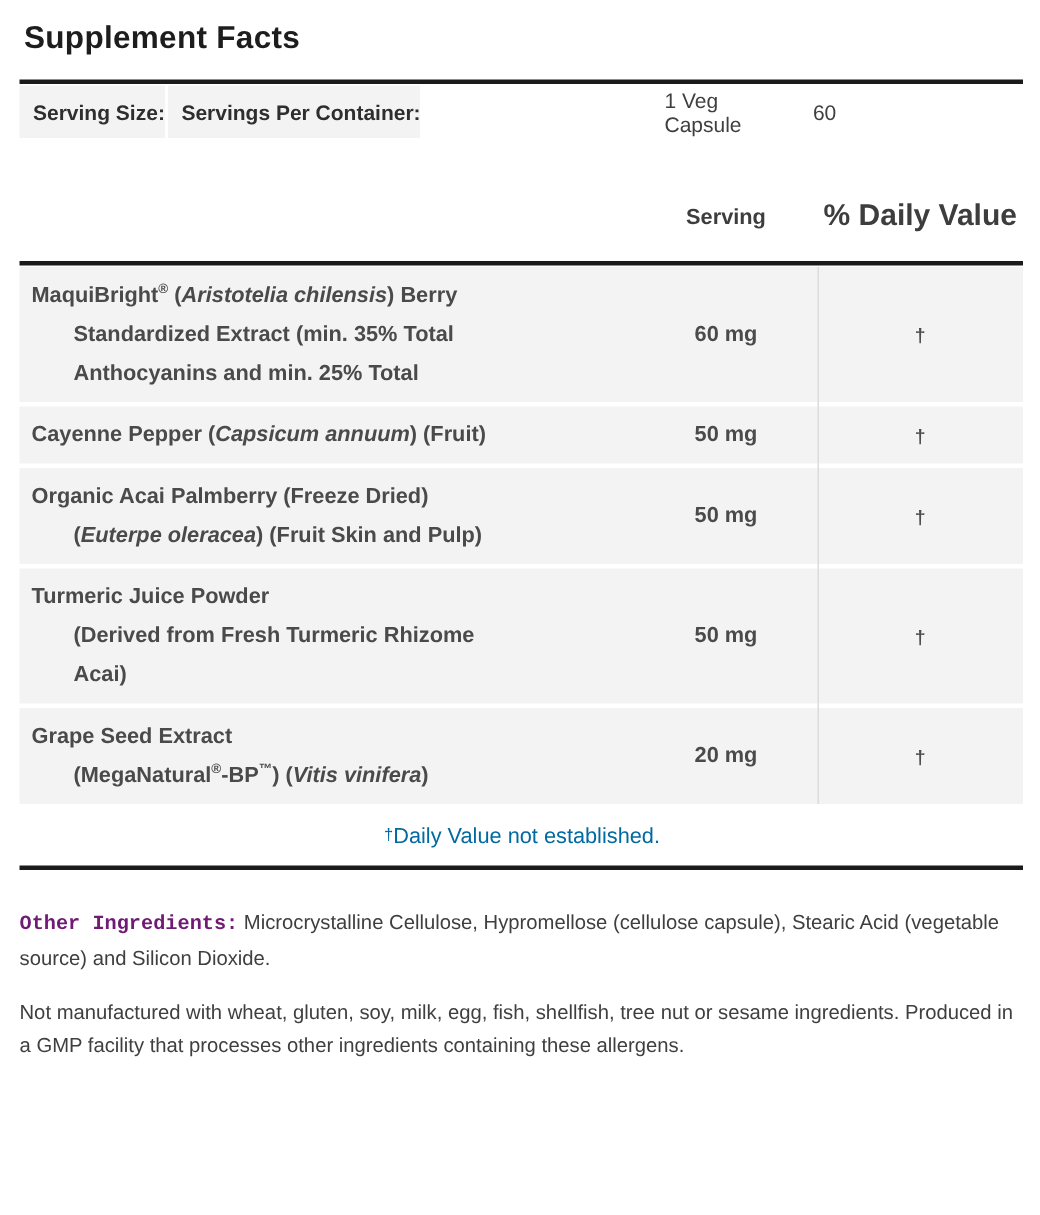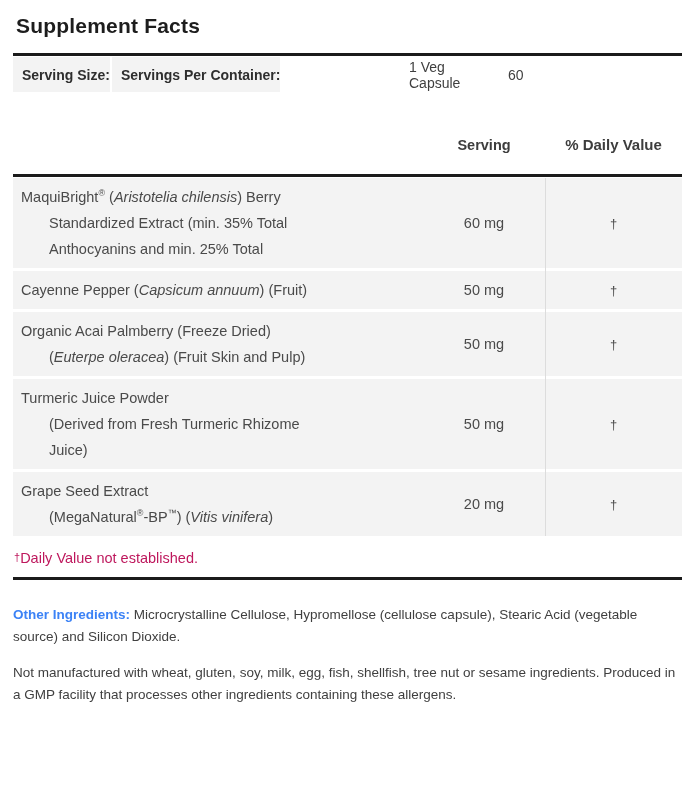--- a/index.html
+++ b/index.html
@@ -30,51 +30,52 @@
   .serving-rows { display: flex; flex-direction: row; gap: 2px; margin-top: 1px; }
   .serving-row {
     position: relative;
     height: 35px;
     background: #f3f3f3;
     display: flex;
     align-items: center;
     font-size: 14px;
   }
   .serving-row .lab { font-weight: 700; color: #2e2e2e; padding-left: 9px; }
-  .serving-row .val { position: absolute; left: 396px; color: #3f3f3f; }
+  .serving-row .val { position: absolute; left: 430px; color: #3f3f3f; }
   
   .col-headers {
     display: flex;
     height: 59px;
     margin-top: 23px;
     align-items: center;
   }
   .col-headers .spacer { flex: 0 0 410px; }
   .head-amount {
     flex: 0 0 122px;
     text-align: center;
     font-weight: 700;
     font-size: 14.5px;
     color: #3d3d3d;
     line-height: 22px;
   }
   .head-dv {
     flex: 1;
     text-align: center;
     font-weight: 700;
-    font-size: 15px;
+    font-size: 20px;
     color: #3d3d3d;
   }
   
   .ing-rows {
     position: relative;
     display: flex;
     flex-direction: column;
     gap: 3px;
     margin-top: 1px;
+    font-weight: bold;
   }
   .ing-row { display: flex; background: #f3f3f3; }
   .ing-name {
     flex: 0 0 410px;
     padding: 6px 0 6px 8px;
     font-size: 14.5px;
     color: #4a4a4a;
     line-height: 26px;
   }
   .ing-line.indent { padding-left: 28px; }
@@ -101,32 +102,33 @@
     left: 532px;
     top: 0;
     bottom: 0;
     width: 1px;
     background: #dcdcdc;
   }
   
   .footnote {
     margin: 14px 0 11px 1px;
     font-size: 14.5px;
-    color: #be185d;
+    color: #0369a1;
+    text-align: center;
   }
   .footnote sup { font-size: 11px; vertical-align: 2px; }
   
   .para {
     margin-top: 24px;
     font-size: 13.5px;
     line-height: 22px;
     color: #3f3f3f;
   }
   .para.allergen { margin-top: 14px; }
-  .para .bold-lab { font-weight: 700; color: #3b82f6; }
+  .para .bold-lab { font-weight: 700; color: #701a75; font-family: Liberation Mono, monospace; }
 </style>
 </head>
 <body>
 
 <div class="label">
 
   <div class="title">Supplement Facts</div>
 
   <div class="bar"></div>
 
@@ -174,21 +176,21 @@
           <div class="ing-line"><span>Organic Acai Palmberry (Freeze Dried)</span></div>
           <div class="ing-line indent"><span>(</span><i>Euterpe oleracea</i><span>) (Fruit Skin and Pulp)</span></div>
         </div>
         <div class="ing-amount">50 mg</div>
         <div class="ing-dv">†</div>
       </div>
       <div class="ing-row">
         <div class="ing-name">
           <div class="ing-line"><span>Turmeric Juice Powder</span></div>
           <div class="ing-line indent"><span>(Derived from Fresh Turmeric Rhizome</span></div>
-          <div class="ing-line indent"><span>Juice)</span></div>
+          <div class="ing-line indent"><span>Acai)</span></div>
         </div>
         <div class="ing-amount">50 mg</div>
         <div class="ing-dv">†</div>
       </div>
       <div class="ing-row">
         <div class="ing-name">
           <div class="ing-line"><span>Grape Seed Extract</span></div>
           <div class="ing-line indent"><span>(MegaNatural</span><sup>®</sup><span>-BP</span><sup>™</sup><span>) (</span><i>Vitis vinifera</i><span>)</span></div>
         </div>
         <div class="ing-amount">20 mg</div>

